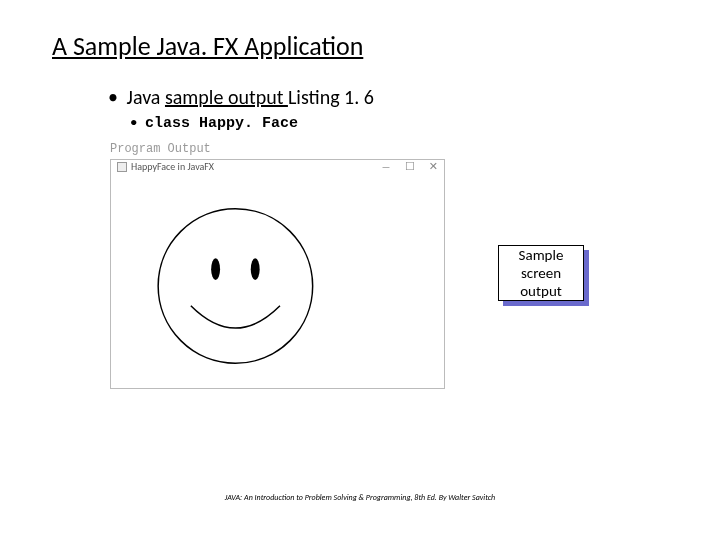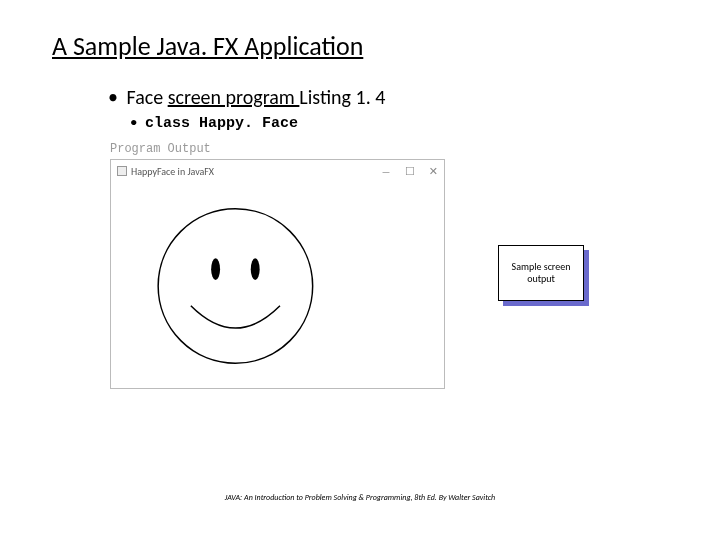--- a/index.html
+++ b/index.html
@@ -60,21 +60,21 @@
   .window {
     border: 1px solid #bbb;
     background: #fff;
     width: 335px;
     height: 230px;
     position: relative;
   }
   .titlebar {
     height: 22px;
     display: flex;
-    align-items: center;
+    align-items: flex-start;
     justify-content: space-between;
     padding: 0 6px;
     font-size: 10px;
     color: #555;
   }
   .titlebar-left {
     display: flex;
     align-items: center;
     gap: 4px;
   }
@@ -119,21 +119,21 @@
     top: 0;
     left: 0;
     width: 86px;
     height: 56px;
     background: #fff;
     border: 1px solid #000;
     display: flex;
     align-items: center;
     justify-content: center;
     text-align: center;
-    font-size: 10px;
+    font-size: 15px;
     line-height: 1.2;
     padding: 2px;
   }
   .footer {
     position: absolute;
     bottom: 38px;
     left: 0;
     right: 0;
     text-align: center;
     font-size: 8px;
@@ -144,21 +144,21 @@
   .footer .line1 .booktitle { font-style: italic; }
   .footer .line2 { font-style: normal; }
 </style>
 </head>
 <body>
 
 <div class="slide-title">A Sample Java. FX Application</div>
 
 <div class="bullet1">
   <span class="dot">•</span>
-  <span>Face </span><span class="sample-link">screen program </span><span>Listing 1. 4</span>
+  <span>Java </span><span class="sample-link">sample output </span><span>Listing 1. 6</span>
 </div>
 
 <div class="bullet2">
   <span class="dot">•</span>
   <span class="code-text">class </span><span class="code-text">Happy. Face</span>
 </div>
 
 <div class="program-output">
   <div class="output-label">Program Output</div>
   <div class="window">

